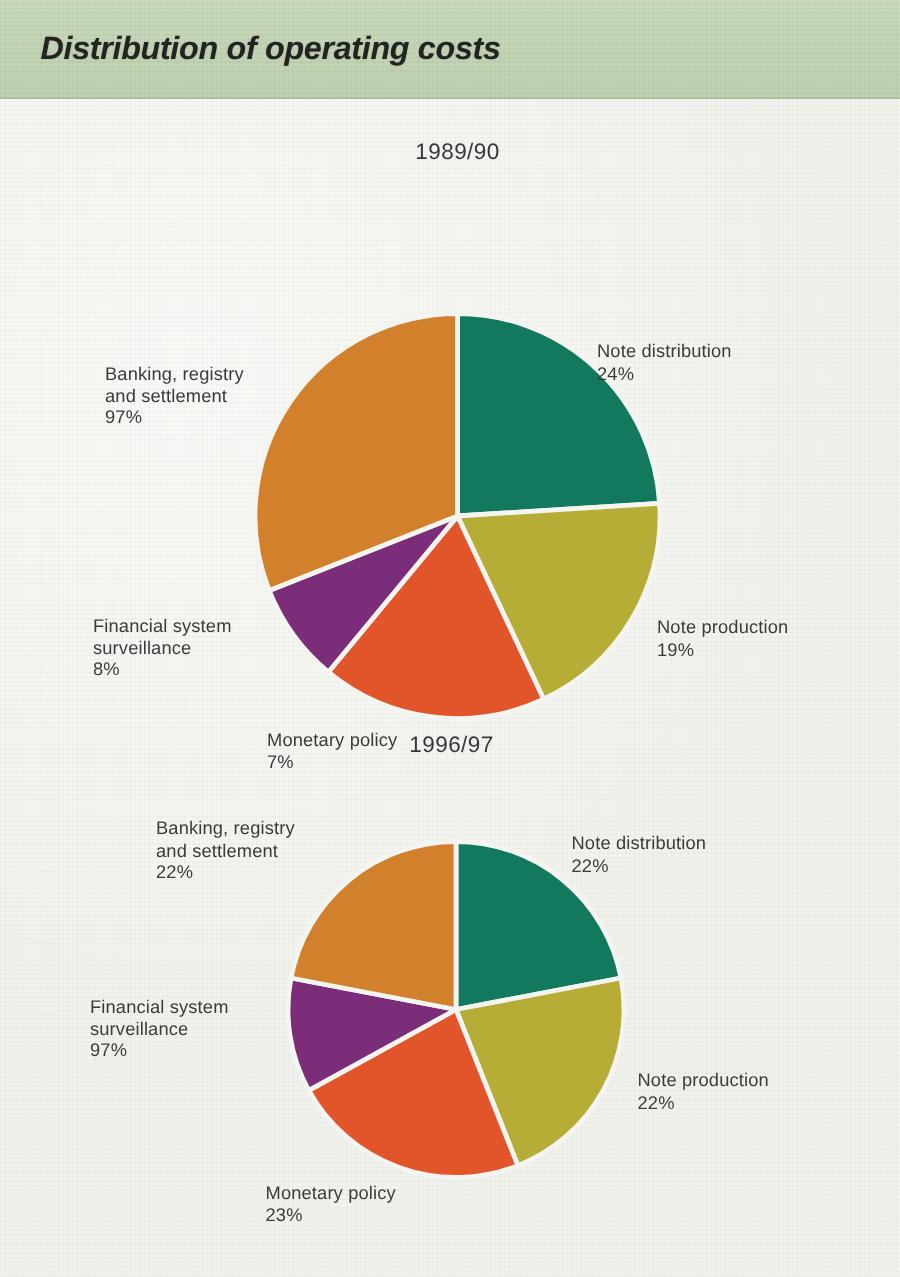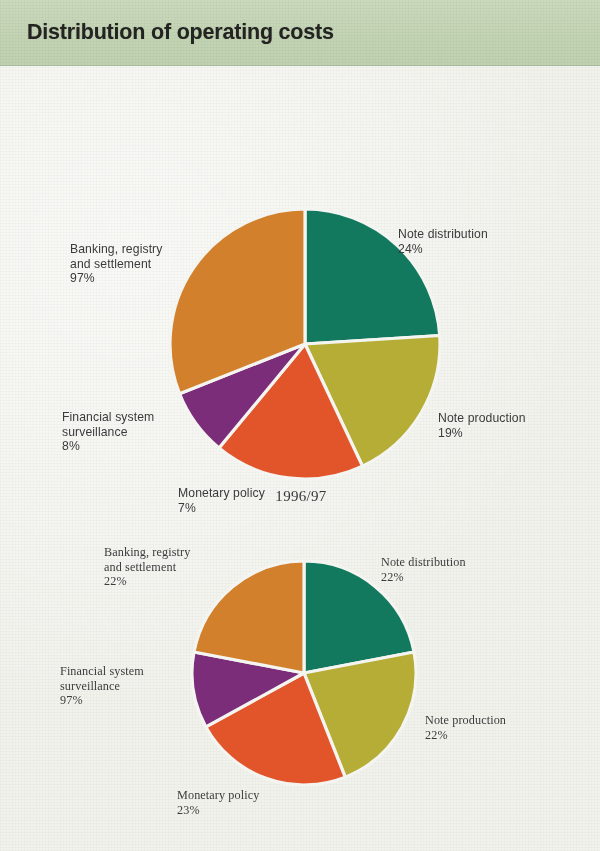--- a/index.html
+++ b/index.html
@@ -48,20 +48,21 @@
   #chart-title {
     position: absolute;
     left: 27px;
     top: 20px;
     font-size: 21.5px;
     font-weight: bold;
     letter-spacing: -0.2px;
     color: #232322;
     white-space: nowrap;
     text-shadow: 0 0 1px rgba(40,40,40,0.25);
+    font-style: italic;
   }
 
   
   .pie-panel {
     position: absolute;
   }
   .pie-subtitle {
     position: absolute;
     text-align: center;
     font-size: 15px;
@@ -90,41 +91,42 @@
   #panel-1989 { left: 0; top: 66px; width: 600px; height: 400px; }
   #subtitle-1989 { left: 240px; top: 27px; width: 130px; }
   #pie-1989 { left: 168px; top: 141px; }
   #label-1989-note-distribution { left: 398px; top: 161px; }
   #label-1989-note-production   { left: 438px; top: 345px; }
   #label-1989-monetary-policy   { left: 178px; top: 420px; }
   #label-1989-financial-system  { left: 62px;  top: 344px; }
   #label-1989-banking-registry  { left: 70px;  top: 176px; }
 
   
-  #panel-1996 { left: 0; top: 466px; width: 492px; height: 385px; font-family: Liberation Serif, serif; }
+  #panel-1996 { left: 0; top: 466px; width: 492px; height: 385px; }
   #subtitle-1996 { left: 236px; top: 22px; width: 130px; }
   #pie-1996 { left: 190px; top: 93px; }
   #label-1996-note-distribution { left: 381px; top: 89px; }
   #label-1996-note-production   { left: 425px; top: 247px; }
   #label-1996-monetary-policy   { left: 177px; top: 322px; }
   #label-1996-financial-system  { left: 60px;  top: 198px; }
   #label-1996-banking-registry  { left: 104px; top: 79px; }
 </style>
 </head>
 <body>
 
 <div id="paper-texture"></div>
 
 <div id="header-banner">
   <div class="texture"></div>
   <div id="chart-title">Distribution of operating costs</div>
 </div>
 
 <div class="pie-panel" id="panel-1989">
 
+  <div class="pie-subtitle" id="subtitle-1989">1989/90</div>
 
   <svg class="pie-svg" id="pie-1989" width="274" height="274" viewBox="0 0 274 274">
     <g>
         <path d="M 137 137 L 137.00 2.00 A 135 135 0 0 1 271.73 128.52 Z" fill="#13795e" stroke="#f4f4f0" stroke-width="3.2" stroke-linejoin="round">
           <title>Note distribution 24%</title>
         </path>
         <path d="M 137 137 L 271.73 128.52 A 135 135 0 0 1 194.48 259.15 Z" fill="#b5ad36" stroke="#f4f4f0" stroke-width="3.2" stroke-linejoin="round">
           <title>Note production 19%</title>
         </path>
         <path d="M 137 137 L 194.48 259.15 A 135 135 0 0 1 50.95 241.02 Z" fill="#e2552b" stroke="#f4f4f0" stroke-width="3.2" stroke-linejoin="round">

